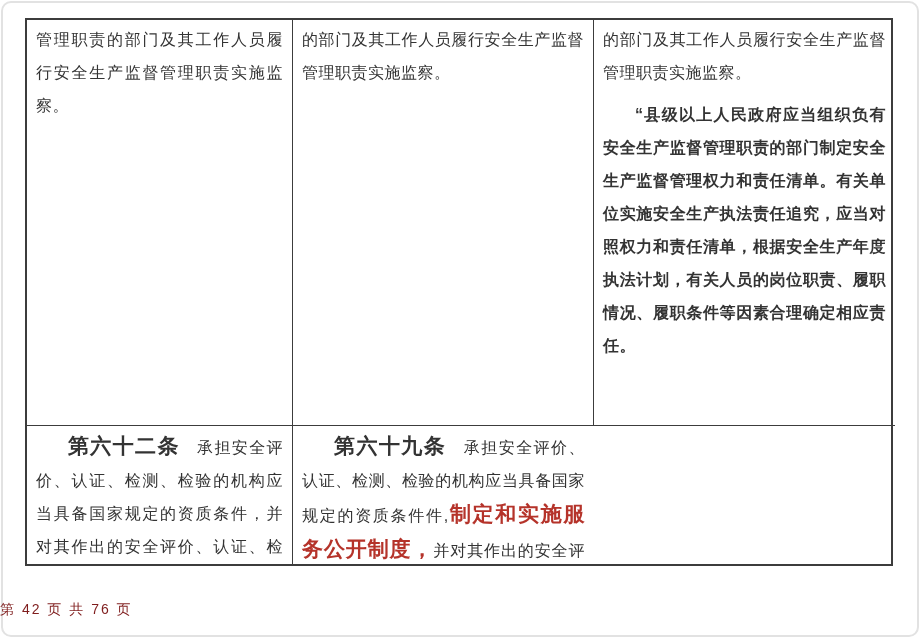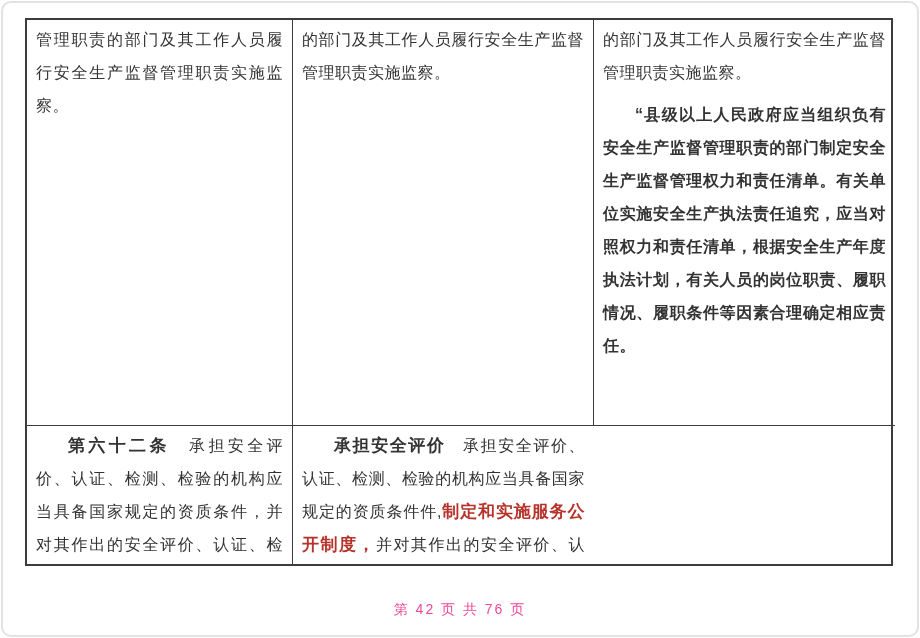--- a/index.html
+++ b/index.html
@@ -33,26 +33,26 @@
   .cell p{
     margin:0 0 6px 0;
     font-size:16px;
     line-height:33px;
     text-align:justify;
     letter-spacing:0.5px;
     color:#333333;
   }
   .cell p.ind{text-indent:2em;}
   .cell p.gap{margin-bottom:9px;}
-  .b{font-weight:bold;font-size:17px;}
+  .b{font-weight:bold;font-size:21px;}
   .r{color:#b5332a;}
   .red-para{color:#b5332a;font-weight:bold;}
   .footer{
     position:absolute;left:0;top:601px;width:920px;
-    text-align:center;font-size:14px;color:#ec4899;letter-spacing:2px;
+    text-align:left;font-size:14px;color:#7f1d1d;letter-spacing:2px;
   }
 </style>
 </head>
 <body>
 
 <div class="frame"></div>
 
 <div class="doc-table">
 
   <div class="cell row0">
@@ -70,19 +70,19 @@
 
   <div class="cell last-row">
     <p class="ind">
       <span class="b">第六十二条</span><span>　承担安全评价、认证、检测、检验的机构应当具备国家规定的资质条件，并对其作出的安全评价、认证、检测、检验的结果负责。</span>
     </p>
   </div>
 
 
   <div class="cell last-row last-col">
     <p class="ind">
-      <span class="b">承担安全评价</span><span>　承担安全评价、认证、检测、检验的机构应当具备国家规定的资质条件件,</span><span class="b r">制定和实施服务公开制度，</span><span>并对其作出的安全评价、认证、检测、检验的</span>
+      <span class="b">第六十九条</span><span>　承担安全评价、认证、检测、检验的机构应当具备国家规定的资质条件件,</span><span class="b r">制定和实施服务公开制度，</span><span>并对其作出的安全评价、认证、检测、检验的</span>
     </p>
   </div>
 
 </div>
 
 <div class="footer">第 42 页 共 76 页</div>
 
 </body></html>

